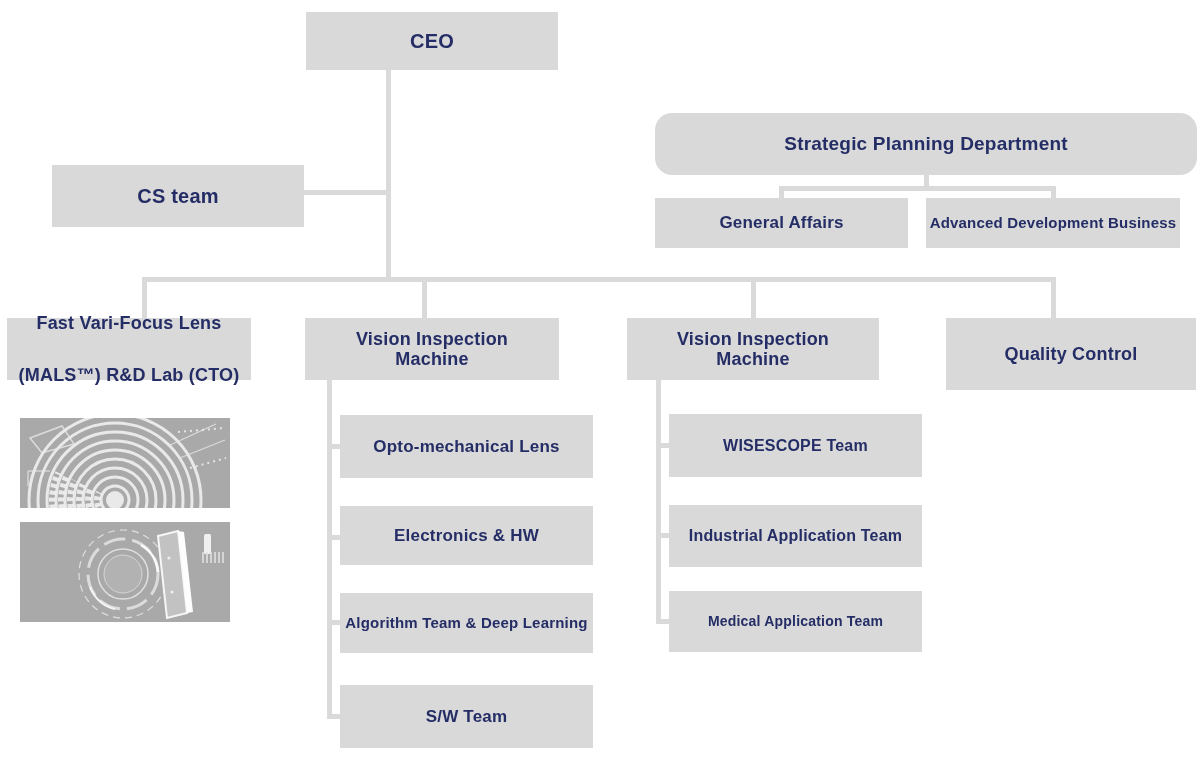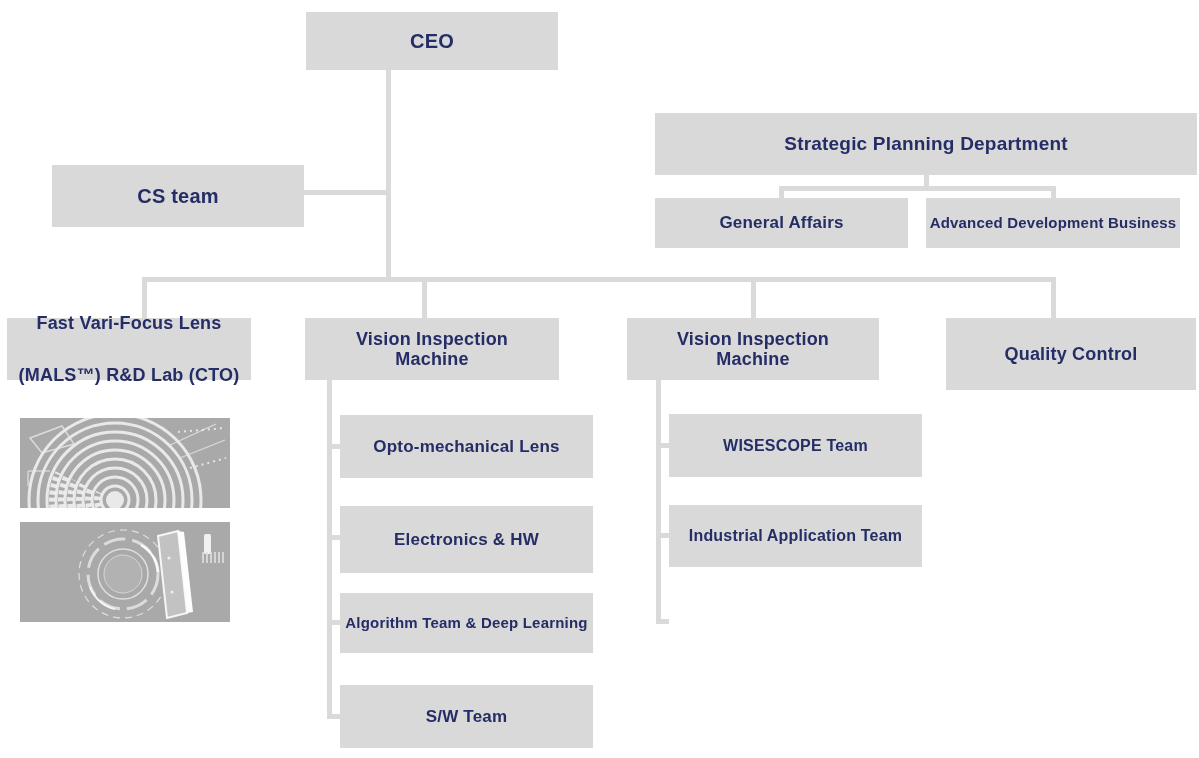--- a/index.html
+++ b/index.html
@@ -42,21 +42,21 @@
 
   <div class="conn" style="left:656px; top:380px; width:5px;  height:244px;"></div>
   <div class="conn" style="left:661px; top:443px; width:8px; height:5px;"></div>
   <div class="conn" style="left:661px; top:533px; width:8px; height:5px;"></div>
   <div class="conn" style="left:661px; top:619px; width:8px; height:5px;"></div>
 
   <div class="node" style="left:306px; top:12px; width:252px; height:58px; font-size:20px;">
     <span>CEO</span>
   </div>
 
-  <div class="node" style="left:655px; top:113px; width:542px; height:62px; font-size:19px;">
+  <div class="node" style="left:655px; top:113px; width:542px; height:62px; font-size:19px;border-radius:17px;">
     <span>Strategic Planning Department</span>
   </div>
 
   <div class="node" style="left:52px; top:165px; width:252px; height:62px; font-size:20px;">
     <span>CS team</span>
   </div>
 
   <div class="node" style="left:655px; top:198px; width:253px; height:50px; font-size:17px;">
     <span>General Affairs</span>
   </div>
@@ -80,35 +80,38 @@
     <span>Machine</span>
   </div>
 
   <div class="node" style="left:946px; top:318px; width:250px; height:72px; font-size:18px;">
     <span>Quality Control</span>
   </div>
 
   <div class="node" style="left:340px; top:415px; width:253px; height:63px; font-size:17px;">
     <span>Opto-mechanical Lens</span>
   </div>
-  <div class="node" style="left:340px; top:506px; width:253px; height:67px; font-size:17px;">
+  <div class="node" style="left:340px; top:506px; width:253px; height:59px; font-size:17px;">
     <span>Electronics &amp; HW</span>
   </div>
   <div class="node" style="left:340px; top:593px; width:253px; height:60px; font-size:15px;">
     <span>Algorithm Team &amp; Deep Learning</span>
   </div>
   <div class="node" style="left:340px; top:685px; width:253px; height:63px; font-size:17px;">
     <span>S/W Team</span>
   </div>
 
   <div class="node" style="left:669px; top:414px; width:253px; height:63px; font-size:16px;">
     <span>WISESCOPE Team</span>
   </div>
   <div class="node" style="left:669px; top:505px; width:253px; height:62px; font-size:16px;">
     <span>Industrial Application Team</span>
+  </div>
+  <div class="node" style="left:669px; top:591px; width:253px; height:61px; font-size:14px;">
+    <span>Medical Application Team</span>
   </div>
 
   <div class="orgimg" style="left:20px; top:418px; width:210px; height:90px;">
     <svg width="210" height="90" viewBox="0 0 210 90">
       <rect width="210" height="90" fill="#a9a9a9"></rect>
       <g fill="none" stroke="#f1f1f1" stroke-width="3" opacity="0.9">
         <circle cx="95" cy="82" r="14"></circle>
           <circle cx="95" cy="82" r="23"></circle>
         <circle cx="95" cy="82" r="32"></circle>
           <circle cx="95" cy="82" r="41"></circle>

